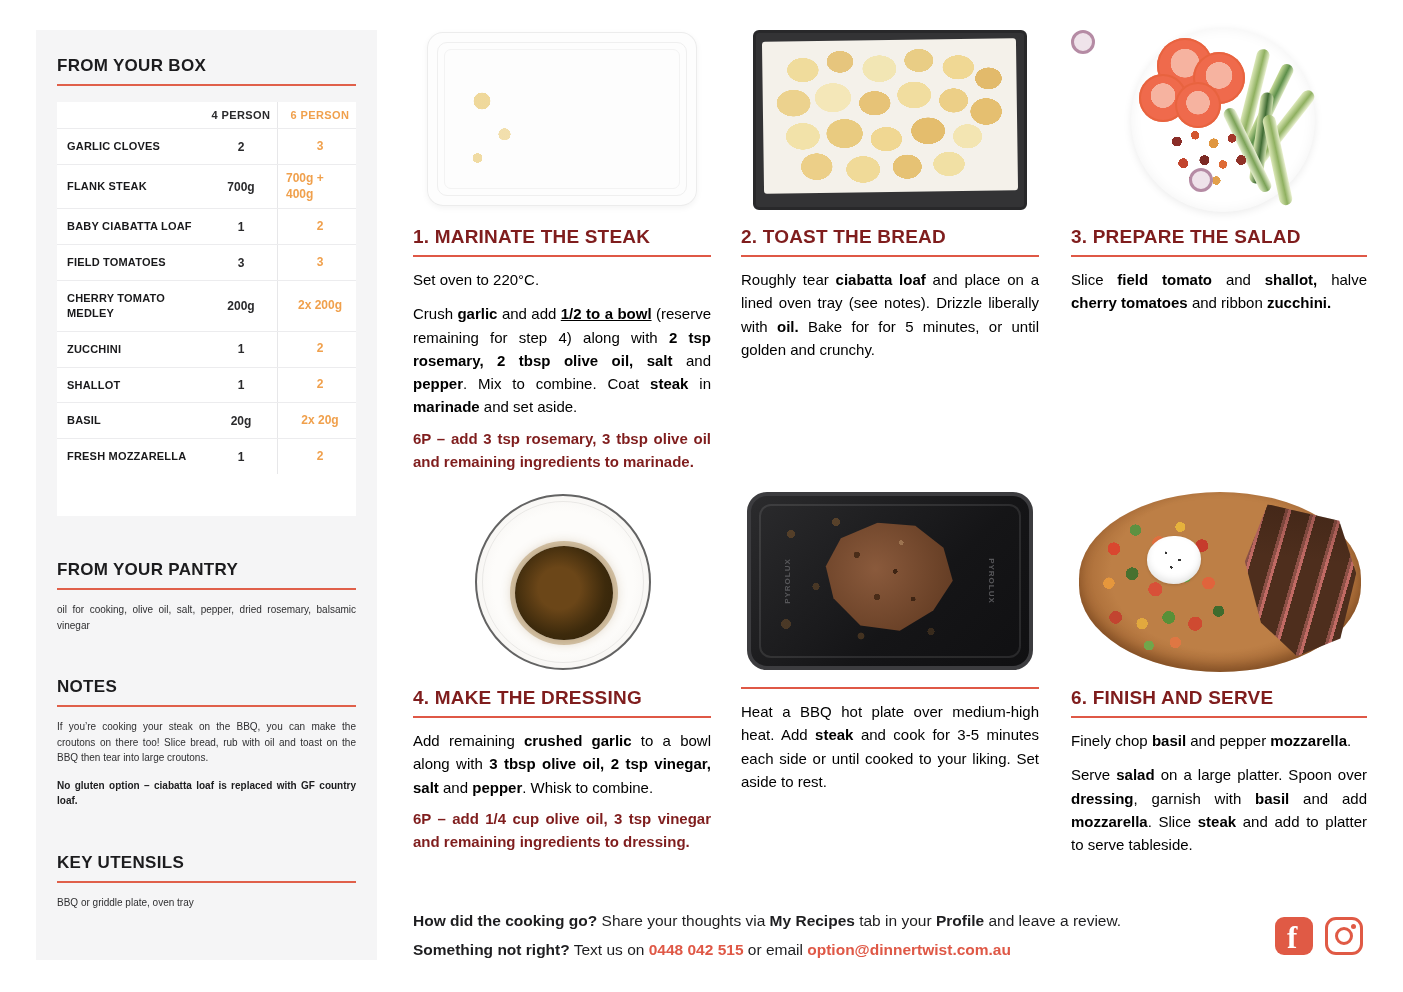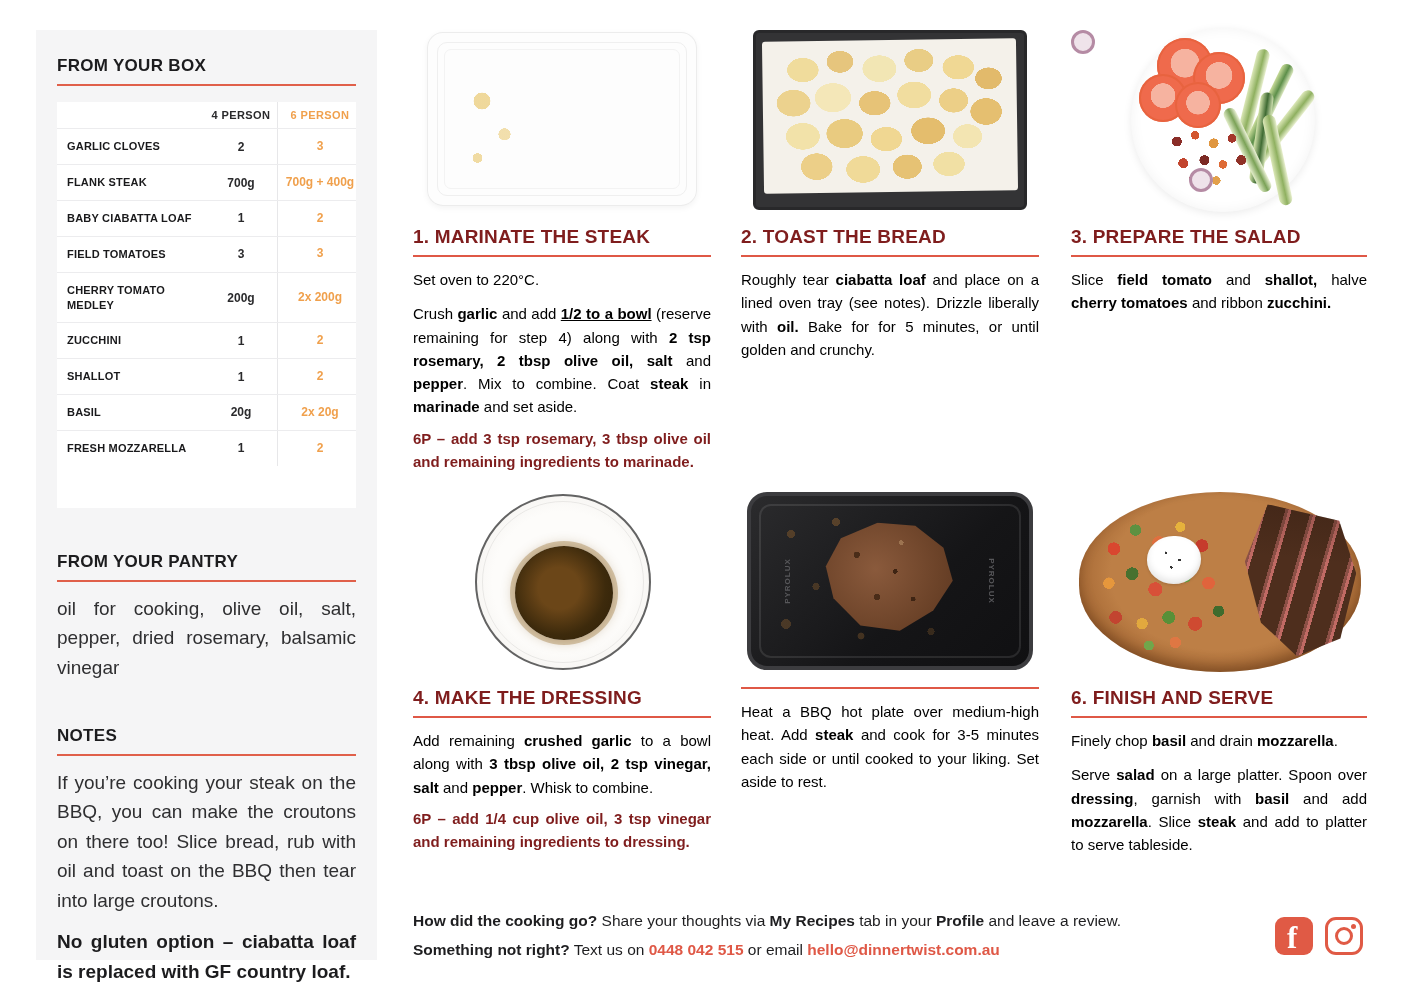--- a/index.html
+++ b/index.html
@@ -9,26 +9,26 @@
   
   .sidebar { position:absolute; left:36px; top:30px; width:341px; height:930px; background:#f5f5f6; padding:26px 21px; }
   .sec-title { font-size:17px; font-weight:700; color:#1c1c1e; letter-spacing:.3px; }
   .rule { height:2px; background:#e0604a; margin-top:8px; }
 
   .boxtbl { background:#fff; margin-top:16px; padding-bottom:42px; }
   .t-row { display:grid; grid-template-columns:148px 72px 85px; align-items:stretch; border-top:1px solid #ececee; }
   .t-row:first-child { border-top:none; }
   .t-name { font-size:11px; font-weight:700; color:#19191b; letter-spacing:.2px; padding:10px 4px 10px 10px; display:flex; align-items:center; line-height:1.35; }
   .t-p4 { font-size:12px; font-weight:700; color:#2a2a2c; display:flex; align-items:center; justify-content:center; text-align:center; padding:6px 2px; }
-  .t-p6 { font-size:12px; font-weight:700; color:#f0a04c; border-left:1px solid #e7e7e9; display:flex; align-items:center; justify-content:center; text-align:center; padding:6px 0; line-height:1.3; }
+  .t-p6 { font-size:12px; font-weight:700; color:#f0a04c; border-left:1px solid #e7e7e9; display:flex; align-items:center; justify-content:center; text-align:left; padding:6px 8px; line-height:1.3; }
   .t-head .t-p4 { font-size:11px; letter-spacing:.4px; }
   .t-head .t-p6 { font-size:11px; letter-spacing:.4px; }
 
   .side-sec { margin-top:44px; }
-  .side-text { font-size:19px; color:#2f2f31; line-height:1.55; text-align:justify; margin-top:12px; }
+  .side-text { font-size:10px; color:#2f2f31; line-height:1.55; text-align:justify; margin-top:12px; }
   .side-text.bold { font-weight:700; color:#1c1c1e; }
 
   
   .step { position:absolute; width:298px; }
   .photo { position:relative; height:180px; margin-bottom:16px; }
   .step-title { font-size:19px; font-weight:700; color:#7f1d1d; letter-spacing:.2px; }
   .step .rule { background:#df5846; margin-top:7px; }
   .body { font-size:15px; color:#000000; line-height:1.55; text-align:justify; margin-top:11px; }
   .sixp { color:#7f1d1d; font-weight:700; margin-top:8px; }
 
@@ -365,27 +365,27 @@
 
   <section class="step" id="step6">
     <div class="photo">
       <div class="board6"></div>
       <div class="salad6"></div>
       <div class="steak6"></div>
       <div class="mozz6"></div>
     </div>
     <h2 class="step-title">6. FINISH AND SERVE</h2>
     <div class="rule"></div>
-    <p class="body"><span>Finely chop </span><span style="font-weight: 700;">basil</span><span> and drain </span><span style="font-weight: 700;">mozzarella</span><span>.</span></p>
+    <p class="body"><span>Finely chop </span><span style="font-weight: 700;">basil</span><span> and pepper </span><span style="font-weight: 700;">mozzarella</span><span>.</span></p>
     <p class="body"><span>Serve </span><span style="font-weight: 700;">salad</span><span> on a large platter. Spoon over </span><span style="font-weight: 700;">dressing</span><span>, garnish with </span><span style="font-weight: 700;">basil</span><span> and add </span><span style="font-weight: 700;">mozzarella</span><span>. Slice </span><span style="font-weight: 700;">steak</span><span> and add to platter to serve tableside.</span></p>
   </section>
 
   <div class="footer">
     <p class="foot-line"><span style="font-weight: 700;">How did the cooking go?</span><span> Share your thoughts via </span><span style="font-weight: 700;">My Recipes</span><span> tab in your </span><span style="font-weight: 700;">Profile</span><span> and leave a review.</span></p>
-    <p class="foot-line"><b>Something not right?</b><span> Text us on </span><a class="accent-link" href="#">0448 042 515</a><span> or email </span><a class="accent-link" href="#">hello@dinnertwist.com.au</a></p>
+    <p class="foot-line"><b>Something not right?</b><span> Text us on </span><a class="accent-link" href="#">0448 042 515</a><span> or email </span><a class="accent-link" href="#">option@dinnertwist.com.au</a></p>
   </div>
 
   <div class="fb">
       <span class="f">f</span>
     </div>
   <div class="ig">
     <span class="lens"></span>
     <span class="dot"></span>
   </div>
 

